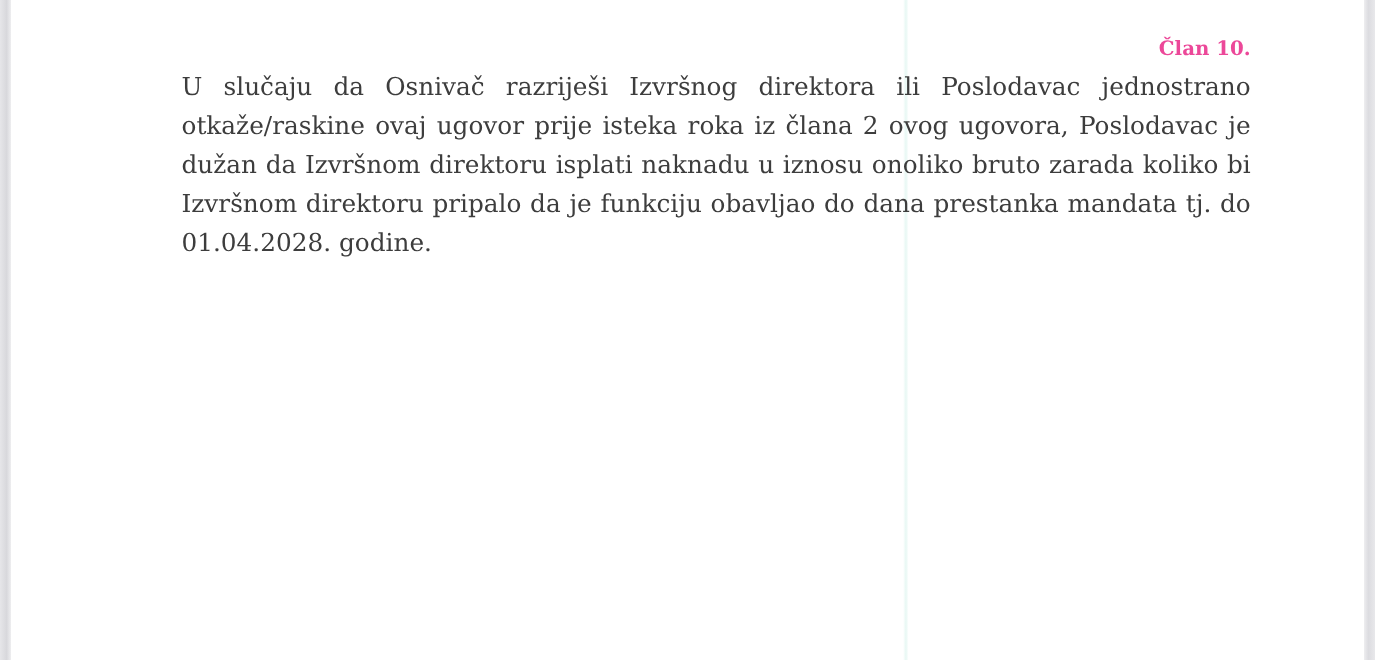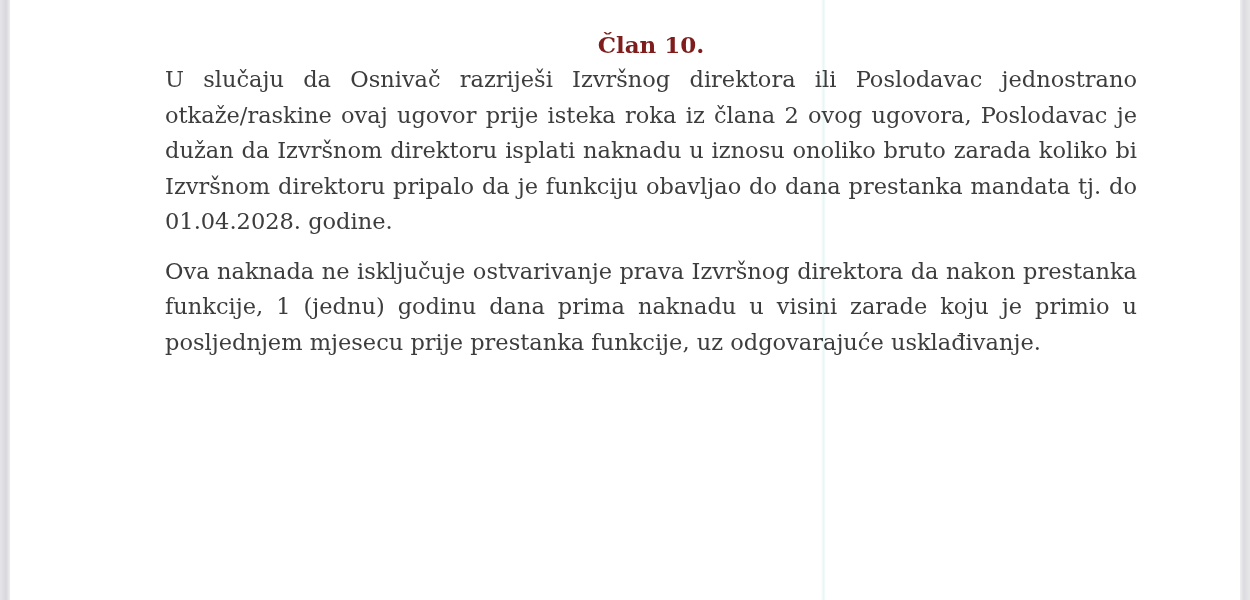--- a/index.html
+++ b/index.html
@@ -21,38 +21,37 @@
     background: linear-gradient(to right, rgba(220,245,240,0), rgba(215,242,236,0.6), rgba(220,245,240,0));
   }
   .page {
     position: absolute; left: 165px; top: 30px; width: 972px;
     font-family: "DejaVu Serif", "Liberation Serif", serif;
     color: #3d3d3d;
     font-size: 22.5px;
     line-height: 35.5px;
   }
   .title {
-    text-align: center;
+    text-align: right;
     font-weight: bold;
-    font-size: 23px;
+    font-size: 18px;
     line-height: 30px;
     margin: 0 0 2px 0;
-    color: #7f1d1d;
+    color: #ec4899;
   }
   .para {
     margin: 0;
     text-align: justify;
     text-align-last: left;
   }
   .para + .para { margin-top: 14px; }
 </style>
 </head>
 <body>
 
 <div class="edge-left"></div>
 <div class="edge-right"></div>
 <div class="fold"></div>
 
 <div class="page">
   <h2 class="title">Član 10.</h2>
   <p class="para">U slučaju da Osnivač razriješi Izvršnog direktora ili Poslodavac jednostrano otkaže/raskine ovaj ugovor prije isteka roka iz člana 2 ovog ugovora, Poslodavac je dužan da Izvršnom direktoru isplati naknadu u iznosu onoliko bruto zarada koliko bi Izvršnom direktoru pripalo da je funkciju obavljao do dana prestanka mandata tj. do 01.04.2028. godine.</p>
-  <p class="para">Ova naknada ne isključuje ostvarivanje prava Izvršnog direktora da nakon prestanka funkcije, 1 (jednu) godinu dana prima naknadu u visini zarade koju je primio u posljednjem mjesecu prije prestanka funkcije, uz odgovarajuće usklađivanje.</p>
 </div>
 
 </body></html>

